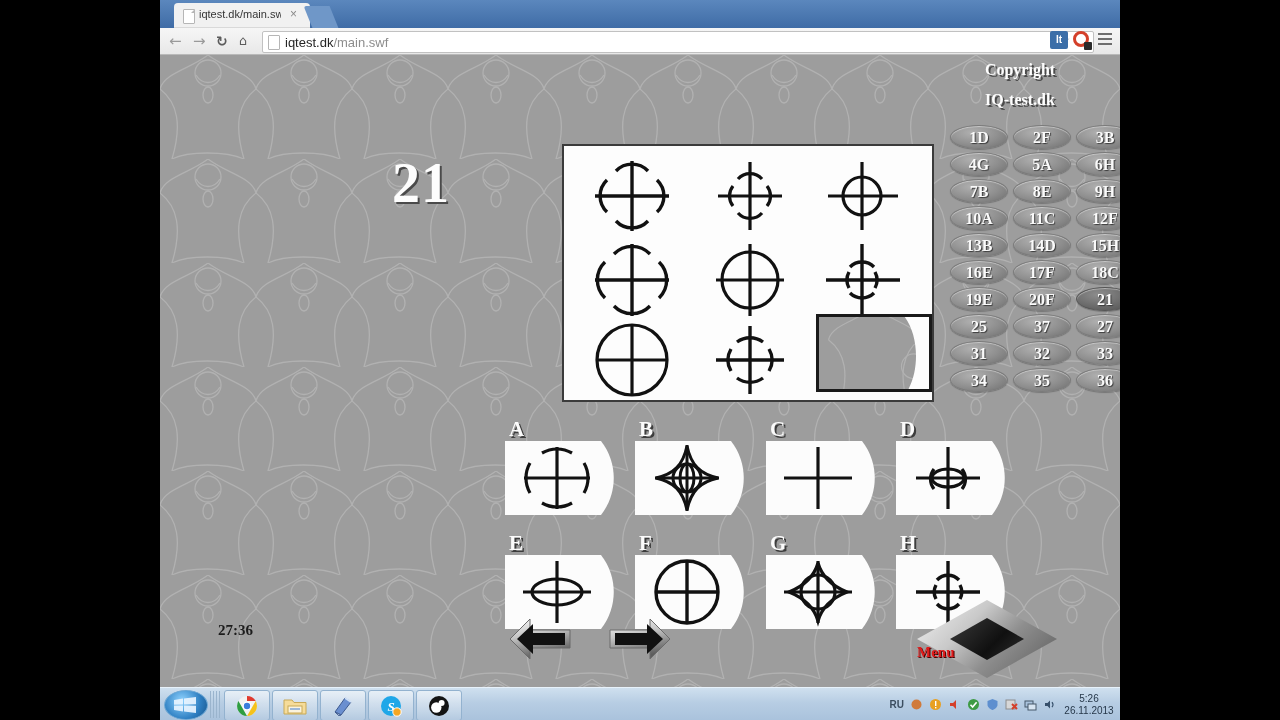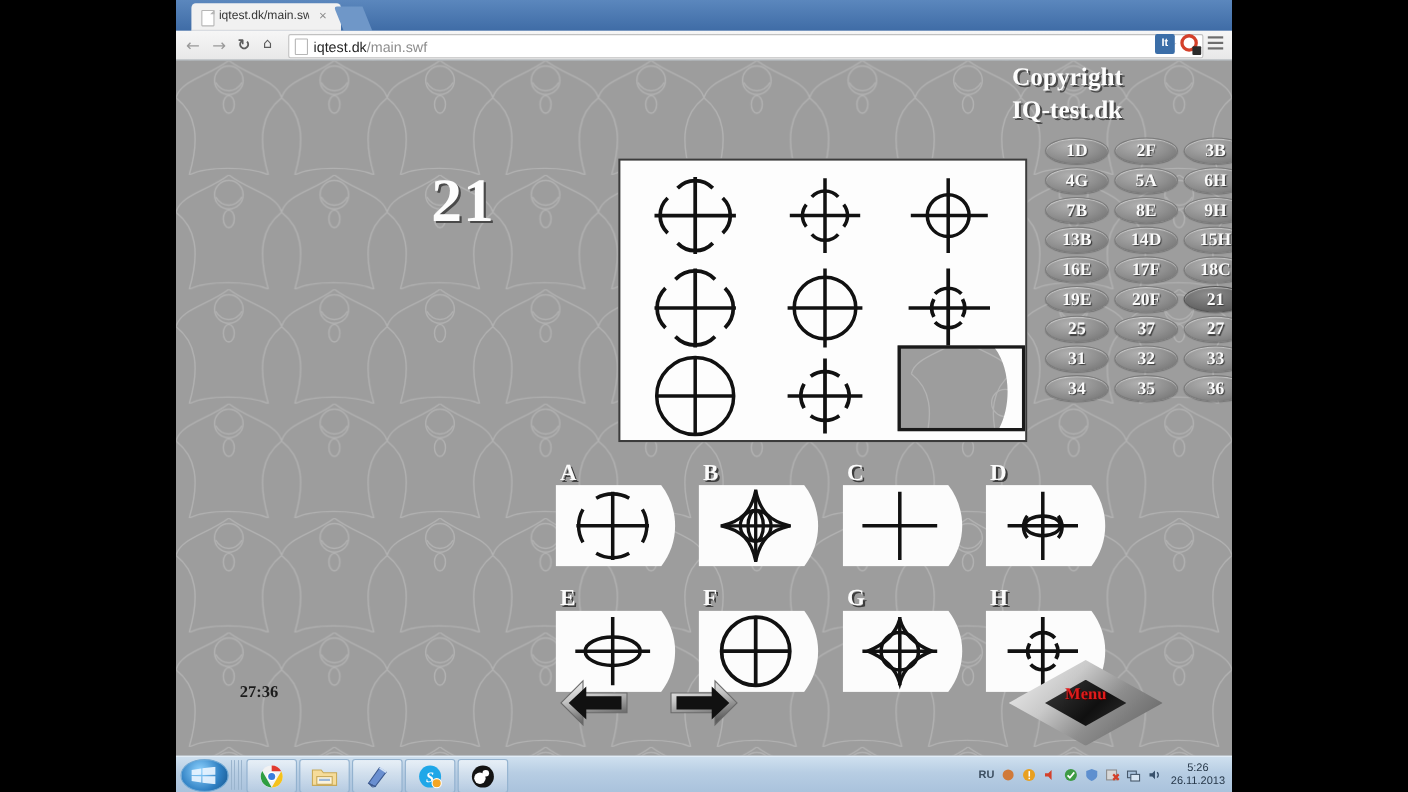--- a/index.html
+++ b/index.html
@@ -78,42 +78,42 @@
 
   
   .arrow{position:absolute;top:560px;width:64px;height:48px;}
   .arrow-l{left:348px;}
   .arrow-r{left:448px;}
 
   .timer{position:absolute;left:58px;top:567px;font-family:"Liberation Serif",serif;
       font-size:15px;font-weight:bold;color:#1c1c1c;}
 
   
-  .copy{position:absolute;left:760px;top:0px;width:200px;text-align:left;
-      font-family:"Liberation Serif",serif;font-size:23px;font-weight:bold;color:#fdfdfd;
+  .copy{position:absolute;left:760px;top:0px;width:200px;text-align:center;
+      font-family:"Liberation Serif",serif;font-size:16px;font-weight:bold;color:#fdfdfd;
       text-shadow:2px 2px 0 #4b4b4b;line-height:30px;}
   .numgrid{position:absolute;left:767px;top:70px;width:230px;}
   .numrow{display:flex;justify-content:center;gap:5px;margin-bottom:3px;}
   .pill{width:58px;height:24px;border-radius:50%/50%;
       background:radial-gradient(ellipse at 38% 30%, #b0b0b0 0%, #8e8e8e 55%, #6e6e6e 100%);
       border:1px solid #7b7b7b;box-shadow:inset 0 1px 1px rgba(255,255,255,.45),0 1px 1px rgba(0,0,0,.25);
       font-family:"Liberation Serif",serif;font-size:16px;font-weight:bold;color:#fafafa;
       text-align:center;line-height:24px;text-shadow:1px 1px 1px #3a3a3a;box-sizing:border-box;}
   .pill.active{background:radial-gradient(ellipse at 38% 30%, #8d8d8d 0%, #6a6a6a 55%, #4e4e4e 100%);
       border-color:#565656;}
 
   
   .menu-btn{position:absolute;left:757px;top:545px;width:140px;height:78px;}
   .diamond-outer{position:absolute;left:0;top:0;width:140px;height:78px;
       background:linear-gradient(135deg,#f4f4f4 0%,#c9c9c9 35%,#8e8e8e 60%,#5a5a5a 100%);
       clip-path:polygon(50% 0,100% 50%,50% 100%,0 50%);}
   .diamond-inner{position:absolute;left:33px;top:18px;width:74px;height:42px;
       background:linear-gradient(135deg,#3a3a3a,#101010 60%,#2e2e2e);
       clip-path:polygon(50% 0,100% 50%,50% 100%,0 50%);}
-  .menu-txt{position:absolute;left:0;top:23px;width:140px;text-align:center;
+  .menu-txt{position:absolute;left:0;top:44px;width:140px;text-align:left;
       font-family:"Liberation Serif",serif;font-size:15px;font-weight:bold;color:#e01b1b;
       text-shadow:1px 1px 0 #450000;}
 
   
   .taskbar{position:absolute;left:0;top:687px;width:960px;height:33px;
       background:linear-gradient(#cfe0ef,#b7cde3 45%,#a9c2dc);border-top:1px solid #e8f2fb;}
   .tb-start{position:absolute;left:4px;top:2px;width:42px;height:28px;border-radius:50%;
       background:radial-gradient(circle at 40% 35%,#8fd3ff,#2e7fc2 60%,#16538a);
       border:1px solid #6fa8d4;}
   .tb-start .orb{position:absolute;left:9px;top:6px;width:22px;height:16px;}
@@ -451,20 +451,25 @@
             <div class="pill">4G</div>
             <div class="pill">5A</div>
             <div class="pill">6H</div>
           </div>
           <div class="numrow">
             <div class="pill">7B</div>
             <div class="pill">8E</div>
             <div class="pill">9H</div>
           </div>
           <div class="numrow">
+            <div class="pill">10A</div>
+            <div class="pill">11C</div>
+            <div class="pill">12F</div>
+          </div>
+          <div class="numrow">
             <div class="pill">13B</div>
             <div class="pill">14D</div>
             <div class="pill">15H</div>
           </div>
           <div class="numrow">
             <div class="pill">16E</div>
             <div class="pill">17F</div>
             <div class="pill">18C</div>
           </div>
           <div class="numrow">

